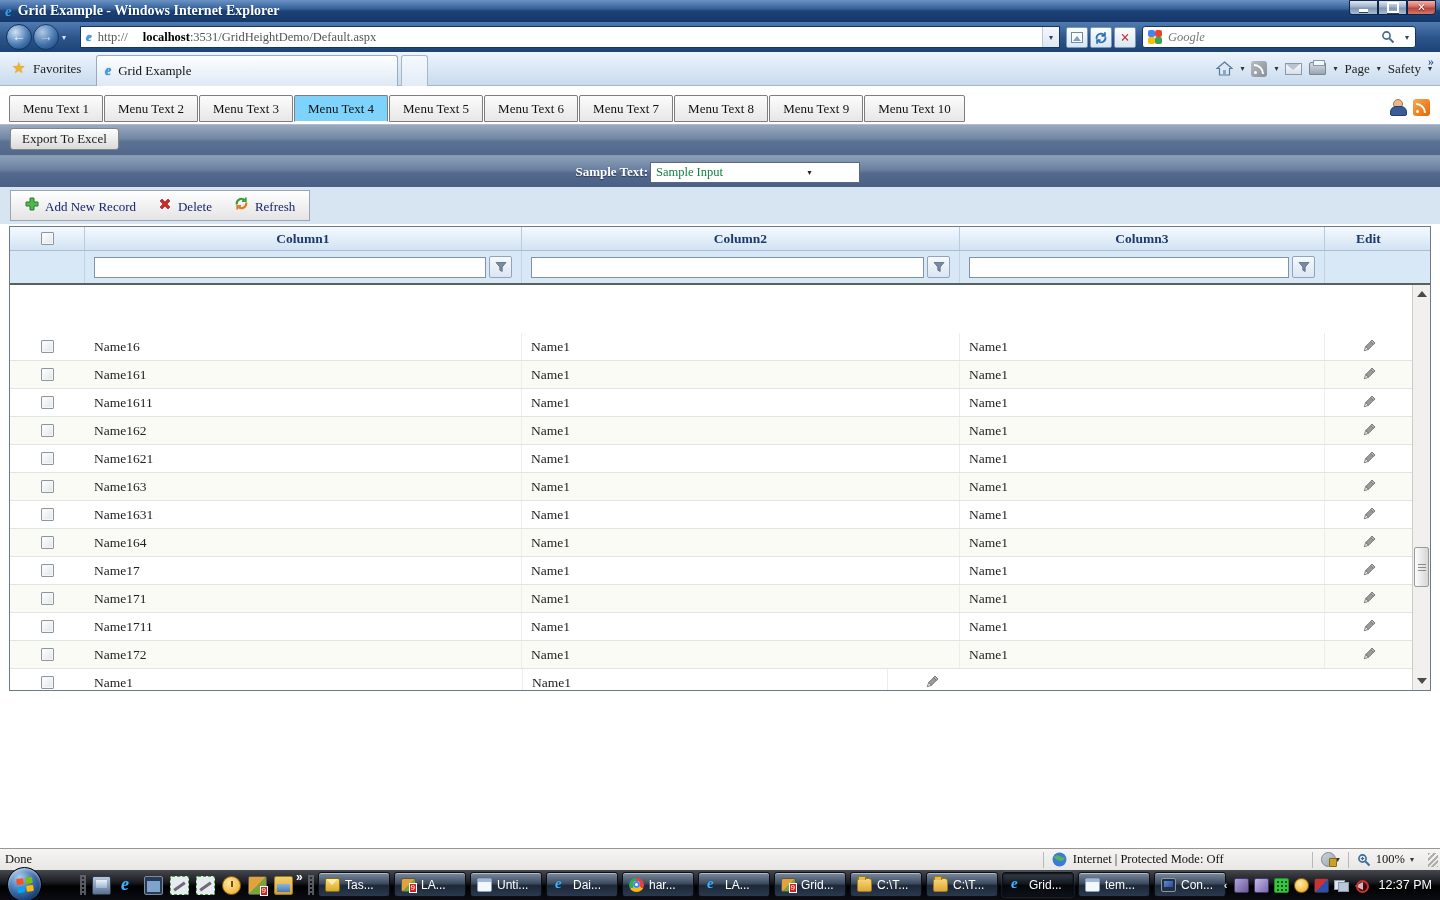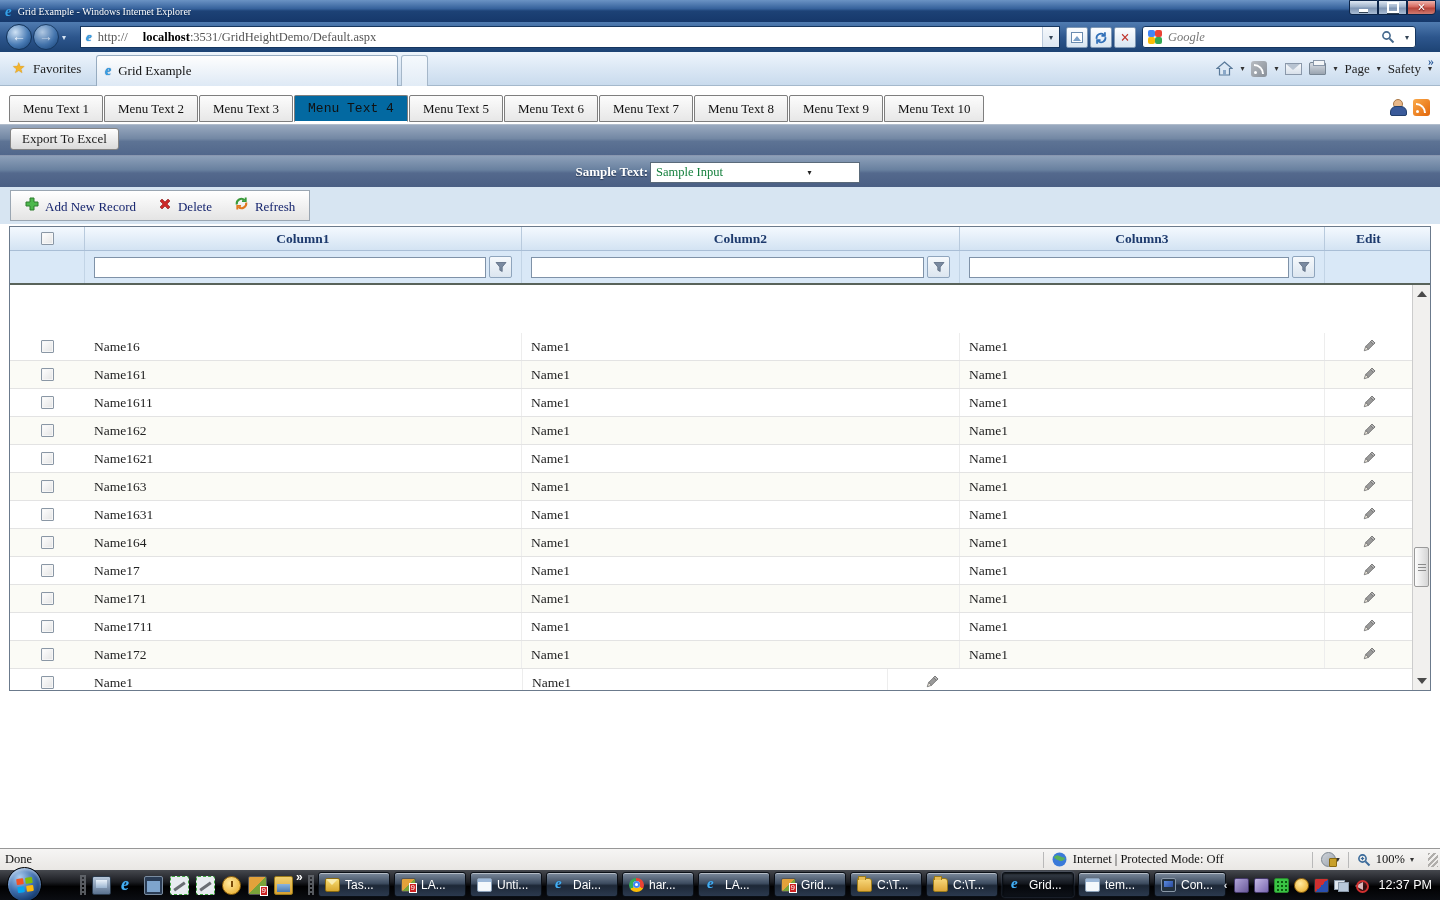--- a/index.html
+++ b/index.html
@@ -6,21 +6,21 @@
   html,body { width:1440px; height:900px; overflow:hidden; }
   body { font-family:"Liberation Serif", serif; background:#fff; position:relative; font-size:13px; }
 
   
   .titlebar { position:absolute; left:0; top:0; right:0; height:22px;
     background:linear-gradient(180deg,#6b93c4 0%,#35619b 40%,#1d4276 50%,#16386b 100%);
     display:flex; align-items:center; color:#fff; }
   .ie-glyph { font-family:"Liberation Serif",serif; font-style:italic; font-weight:bold; color:#37a0e6;
     text-shadow:0 0 1px #0a4a8a; }
   .titlebar .ie-glyph { font-size:15px; margin:0 6px 0 5px; line-height:20px;}
-  .title-text { font-size:10px; text-shadow:0 1px 1px #0a2a55; }
+  .title-text { font-size:14px; text-shadow:0 1px 1px #0a2a55;font-weight:bold; }
   .win-controls { position:absolute; right:4px; top:0; display:flex; }
   .win-btn { width:29px; height:15px; border:1px solid #0c2448; display:flex; align-items:center; justify-content:center;
     background:linear-gradient(180deg,#dfe8f3,#9fb2ca 45%,#7e94b2 55%,#a9bcd4); }
   .win-btn.minb { border-radius:0 0 0 3px; }
   .win-btn.closeb { border-radius:0 0 4px 0; background:linear-gradient(180deg,#f0b4ac,#d4685e 45%,#b5443a 55%,#d07a70); }
   .win-btn.minb::before { content:""; width:9px; height:3px; background:#fff; margin-top:5px; box-shadow:0 1px 0 #345;}
   .win-btn.restoreb::before { content:""; width:8px; height:7px; border:2px solid #fff; box-shadow:0 1px 0 #345;}
   .win-btn.closeb::before { content:"\00d7"; color:#fff; font-weight:bold; font-size:14px; line-height:13px; text-shadow:0 1px 1px #611;}
 
   
@@ -82,21 +82,21 @@
   .print-ico { width:17px; height:13px; background:linear-gradient(#d8dde4,#9aa4b0); border:1px solid #788694; border-radius:2px 2px 1px 1px; position:relative;}
   .print-ico::before { content:""; position:absolute; left:3px; top:-3px; width:10px; height:4px; background:#f4f6f8; border:1px solid #8a98aa;}
   .chev-more::before { content:"\00bb"; color:#2a5a9a; font-weight:bold; }
   .fav-chev { position:absolute; right:6px; top:2px; font-size:12px; }
 
   
   .content { position:absolute; left:0; top:86px; right:0; height:762px; background:#fff; }
   .menu-tabs { position:absolute; left:9px; top:9px; display:flex; }
   .menu-tab { height:27px; padding:0 13px; margin-right:1px; border:1px solid #7e7e7e; border-radius:2px 2px 0 0;
     background:linear-gradient(#fcfcfc,#e7e7e7); display:flex; align-items:center; font-size:13px; color:#111; }
-  .menu-tab.active { background:#0369a1; border-bottom-color:#fff;font-family:Liberation Mono, monospace; }
+  .menu-tab.active { background:#7dd3fc; border-bottom-color:#fff; }
   .page-icons { position:absolute; right:10px; top:12px; display:flex; gap:6px; align-items:center;}
   .person-ico { width:18px; height:18px; position:relative; }
   .person-ico::before { content:""; position:absolute; left:4px; top:1px; width:8px; height:8px; border-radius:50%; background:#e8b88a; border:1px solid #a87848;}
   .person-ico::after { content:""; position:absolute; left:1px; bottom:0; width:15px; height:8px; border-radius:6px 6px 2px 2px; background:#3a5a9a; border:1px solid #23406e;}
   .rss-ico { width:17px; height:17px; border-radius:3px; background:linear-gradient(135deg,#fbaa4a,#e2660a); position:relative;}
   .rss-ico::before { content:""; position:absolute; left:3px; bottom:3px; width:3px; height:3px; border-radius:50%; background:#fff;}
   .rss-ico::after { content:""; position:absolute; left:3px; bottom:3px; width:8px; height:8px;
     border:2px solid #fff; border-left:none; border-bottom:none; border-radius:0 10px 0 0;}
 
   .export-bar { position:absolute; left:0; top:38px; right:0; height:31px; border-top:1px solid #b0bccb;

